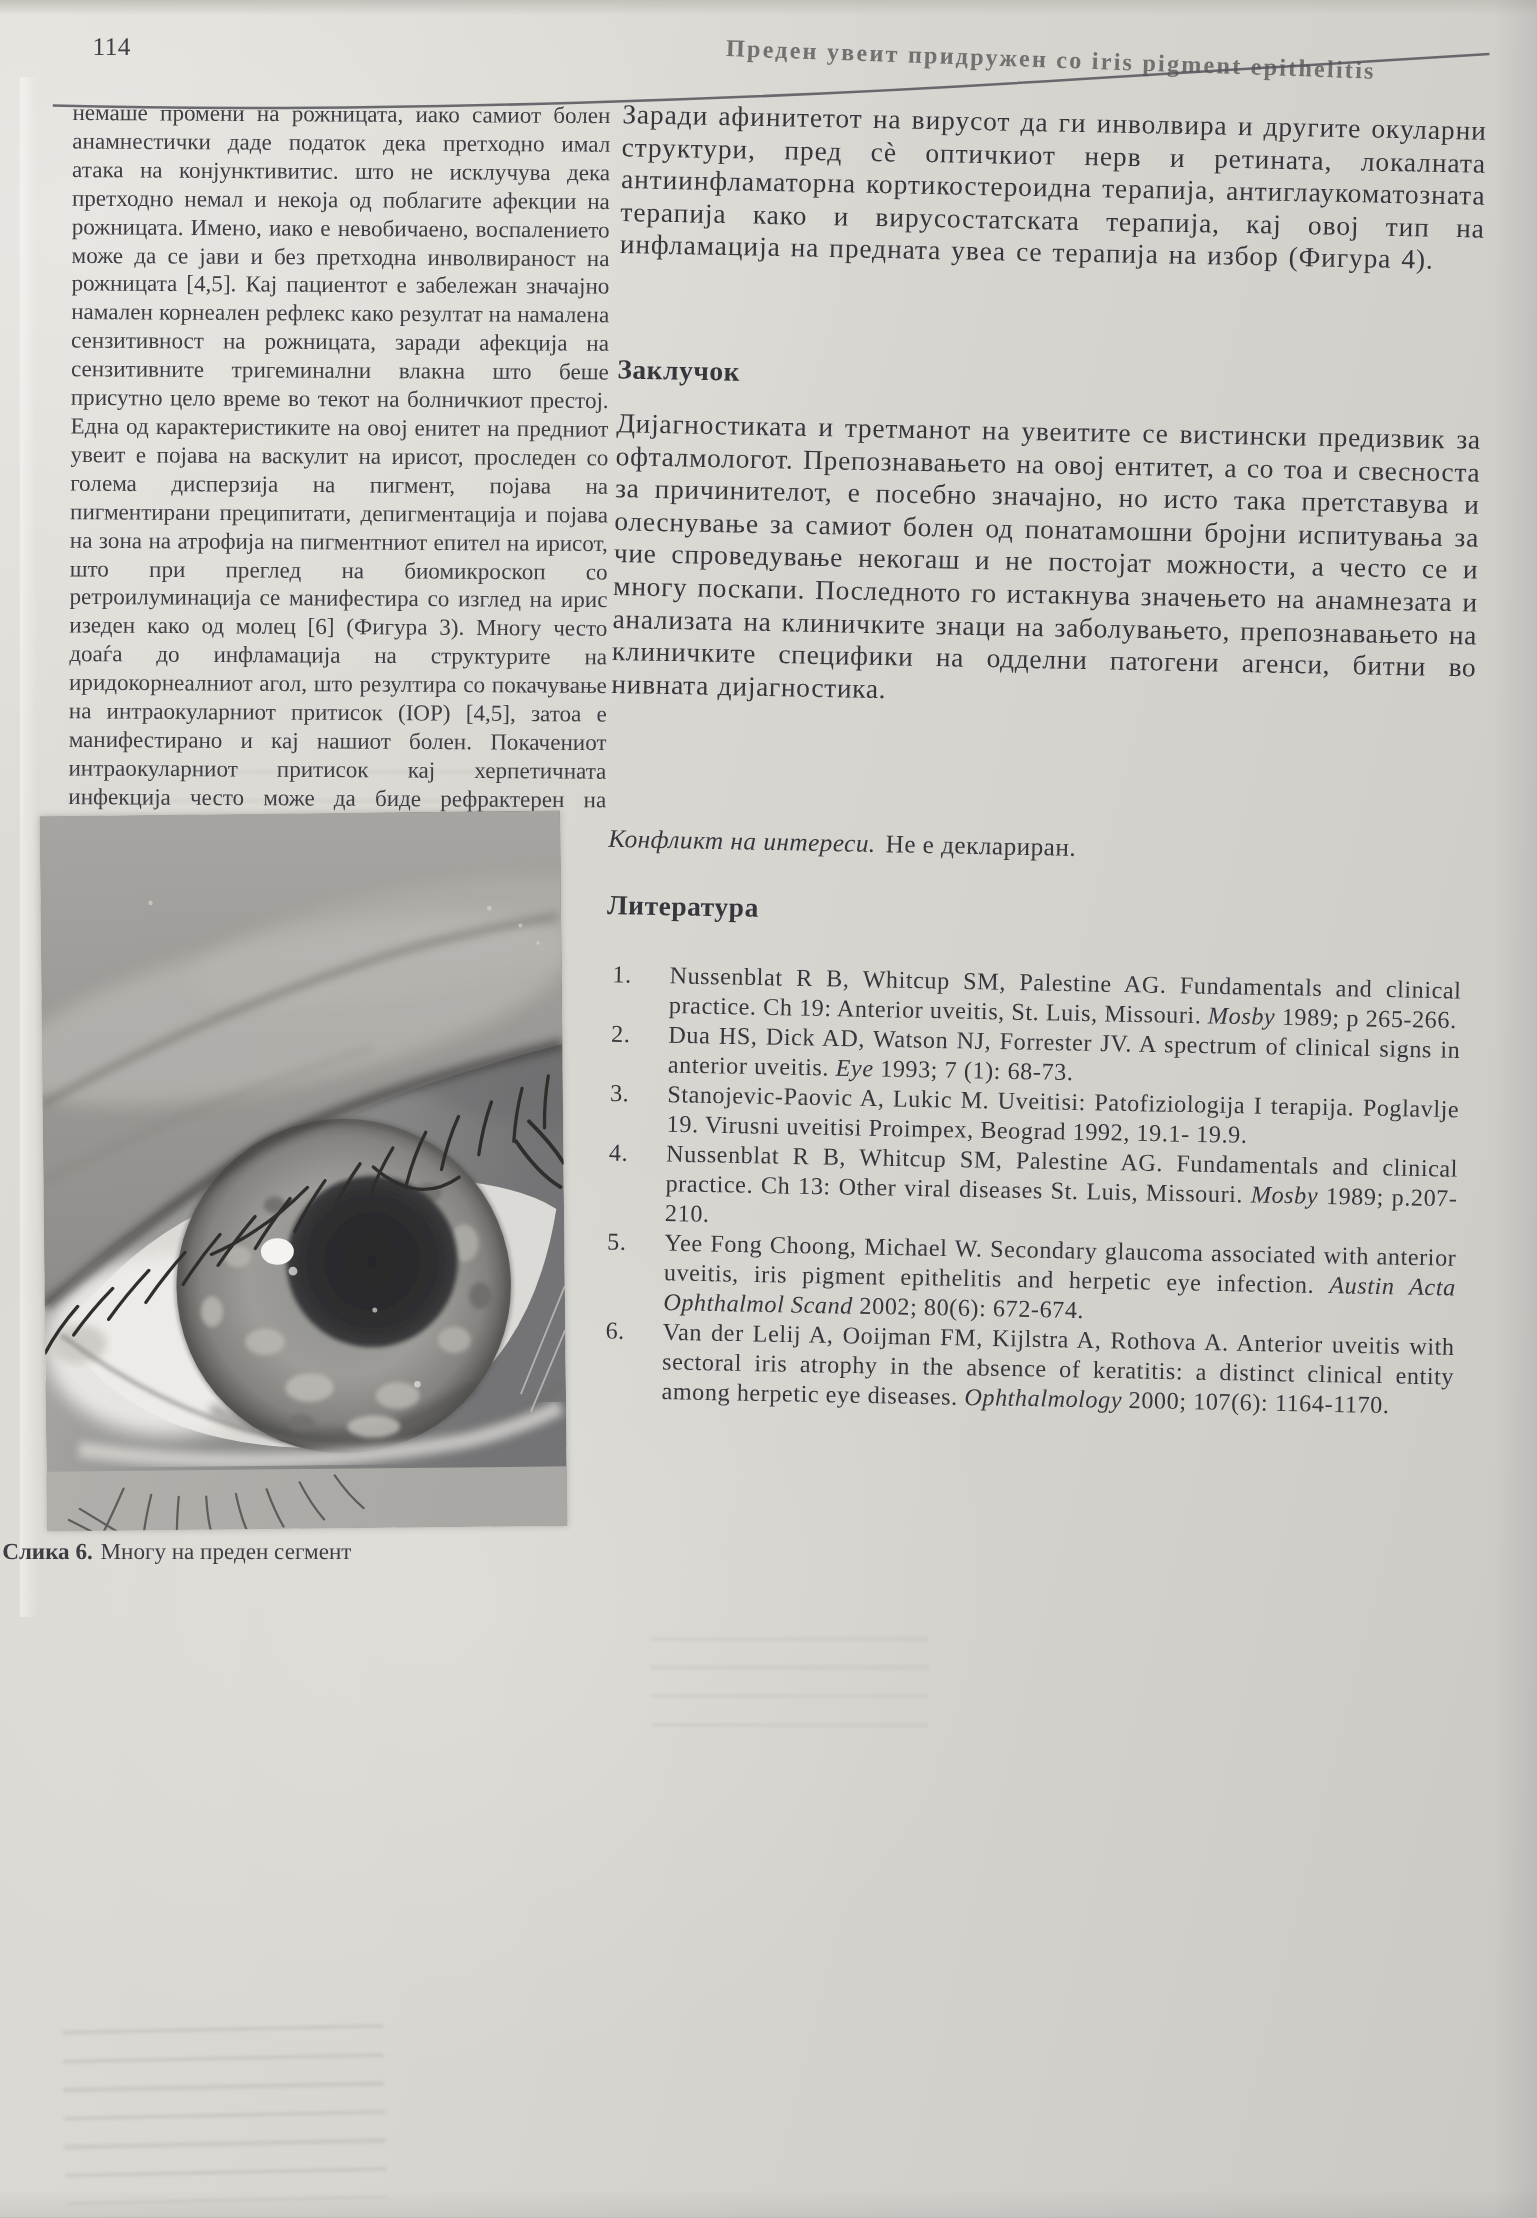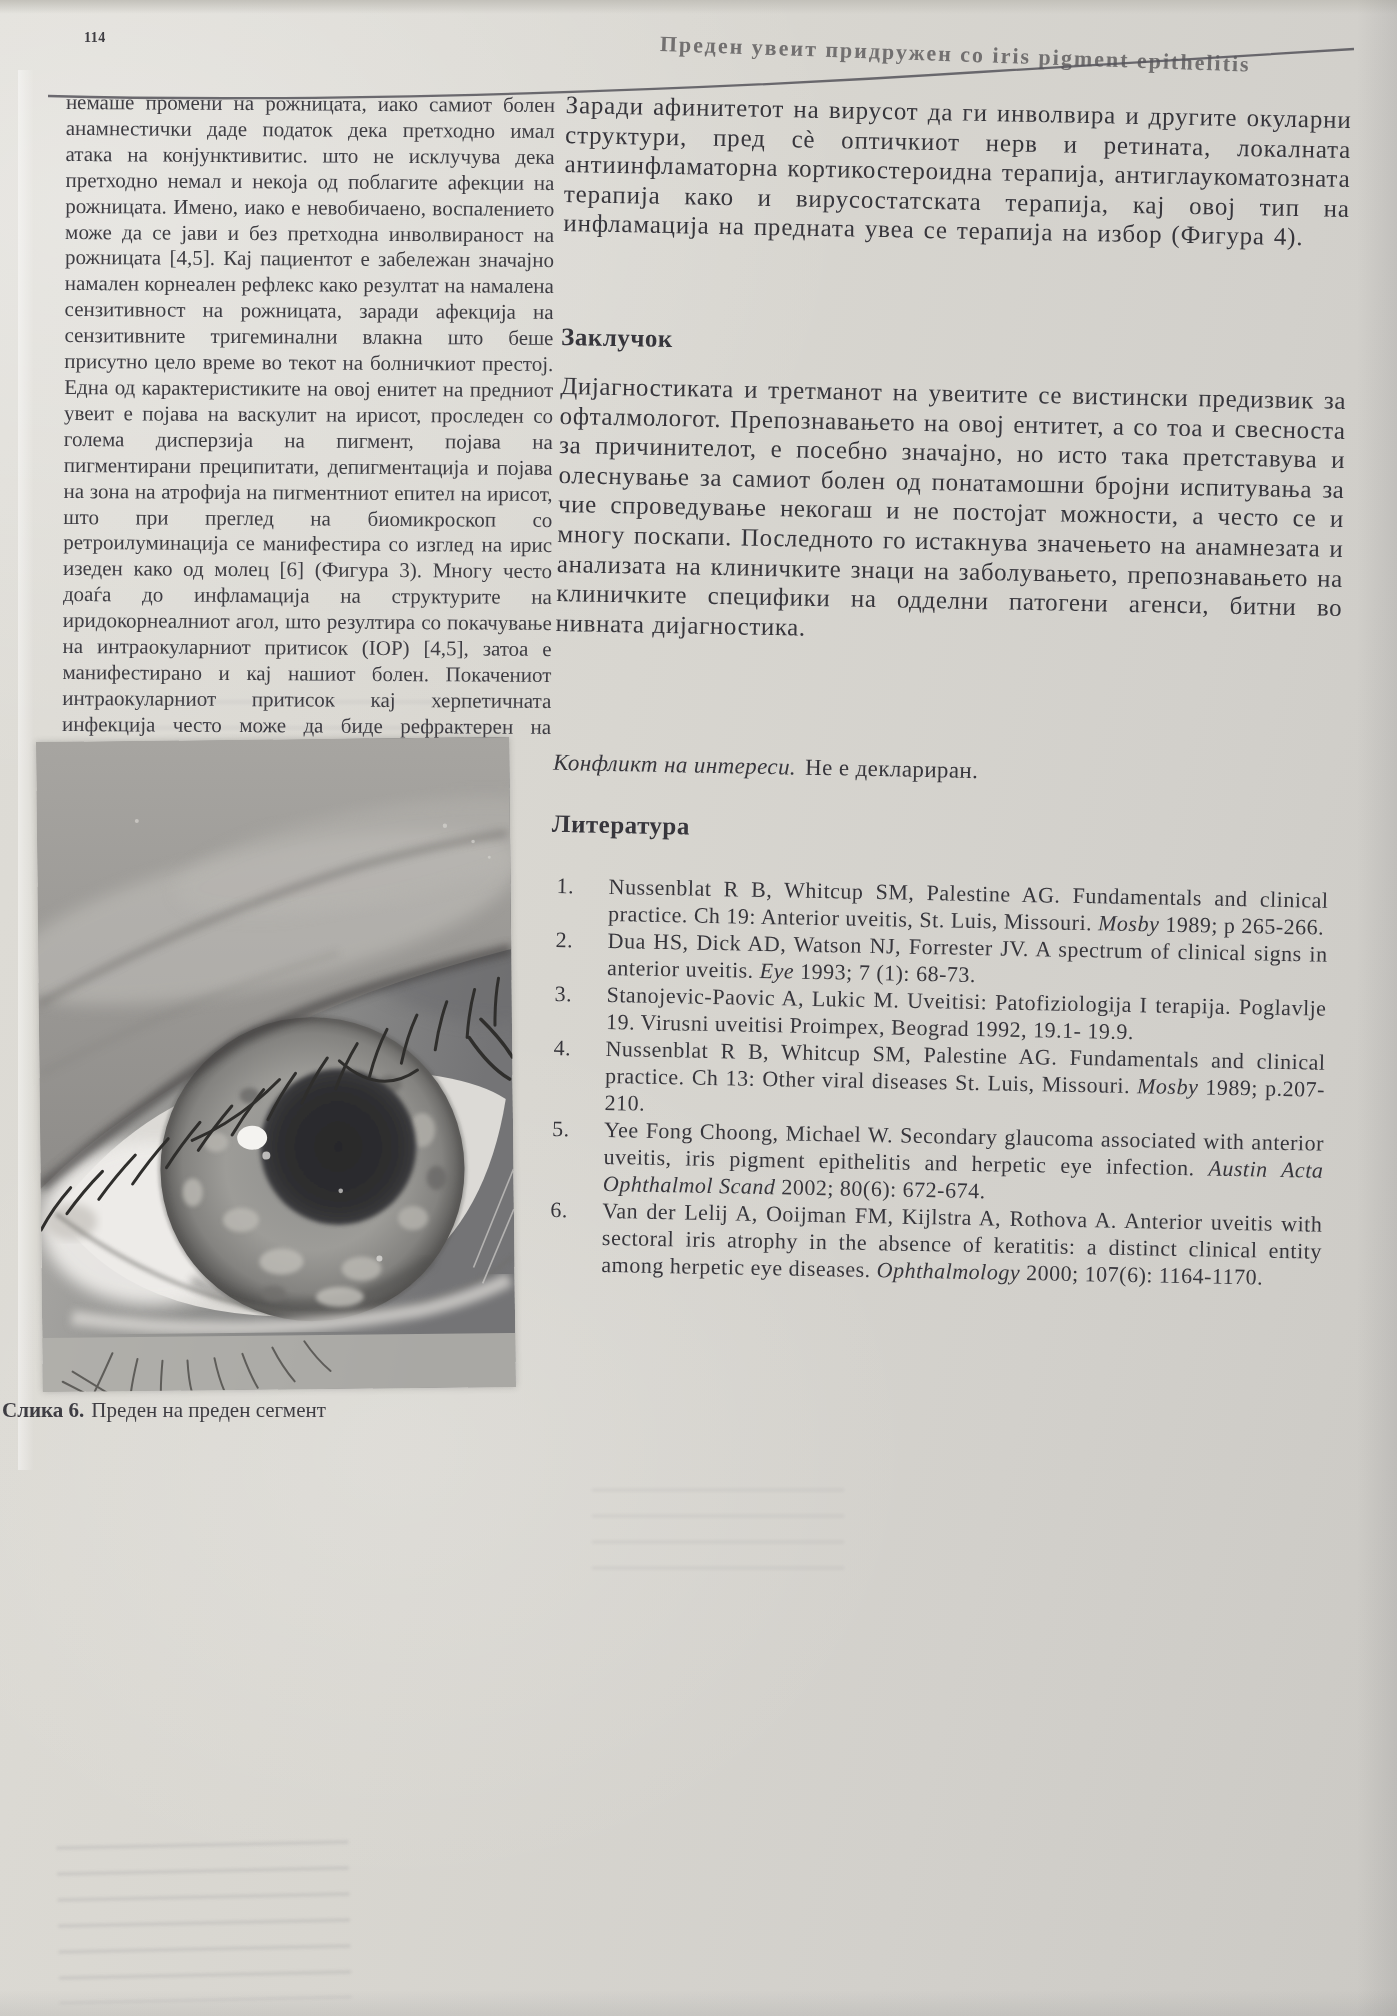--- a/index.html
+++ b/index.html
@@ -13,21 +13,21 @@
   }
   .scan-edge-top{position:absolute;top:0;left:0;right:0;height:14px;
     background:linear-gradient(to bottom,#c3c1ba,rgba(195,193,186,0));}
   .scan-edge-right{position:absolute;top:0;right:0;bottom:0;width:40px;
     background:linear-gradient(to left,rgba(85,85,92,.12),rgba(85,85,92,0));}
   .scan-edge-bottom{position:absolute;left:0;right:0;bottom:0;height:26px;
     background:linear-gradient(to top,rgba(85,85,92,.10),rgba(85,85,92,0));}
   .left-highlight{position:absolute;left:18px;top:70px;width:16px;height:1400px;
     background:linear-gradient(to right,rgba(255,255,255,.45),rgba(255,255,255,0));}
 
-  .page-number{position:absolute;left:84px;top:30px;font-size:14px;font-weight:bold;
+  .page-number{position:absolute;left:84px;top:30px;font-size:23px;font-weight:normal;
     letter-spacing:.5px;color:#3f3e43;}
   .running-title{position:absolute;left:660px;top:31px;white-space:nowrap;
     font-size:22px;font-weight:bold;letter-spacing:2px;color:#727070;
     transform:rotate(2deg);transform-origin:left center;}
   .header-rule{position:absolute;left:0;top:0;width:1397px;height:130px;pointer-events:none;}
 
   .col-left{position:absolute;left:66px;top:90px;width:489px;height:652px;overflow:hidden;
     font-size:21px;line-height:25.9px;text-align:justify;color:#3e3d43;
     transform:rotate(.35deg);transform-origin:0 0;}
 
@@ -207,21 +207,21 @@
       <g fill="#d5d3cf" opacity=".7">
         <circle cx="408" cy="88" r="2.2"></circle>
           <circle cx="436" cy="104" r="1.8"></circle>
         <circle cx="452" cy="120" r="1.5"></circle>
           <circle cx="100" cy="80" r="2"></circle>
       </g>
     </svg>
   </div>
 
   <div class="caption">
-    <span class="cap-label">Слика 6.</span><span class="cap-text">Преден на преден сегмент</span>
+    <span class="cap-label">Слика 6.</span><span class="cap-text">Многу на преден сегмент</span>
   </div>
 
   <div class="col-right">
     <div class="r-para1">Заради афинитетот на вирусот да ги инволвира и другите окуларни структури, пред сè оптичкиот нерв и ретината, локалната антиинфламаторна кортикостероидна терапија, антиглаукоматозната терапија како и вирусостатската терапија, кај овој тип на инфламација на предната увеа се терапија на избор (Фигура 4).</div>
     <h2 class="r-h-conclusion">Заклучок</h2>
     <div class="r-conclusion">Дијагностиката и третманот на увеитите се вистински предизвик за офталмологот. Препознавањето на овој ентитет, а со тоа и свесноста за причинителот, е посебно значајно, но исто така претставува и олеснување за самиот болен од понатамошни бројни испитувања за чие спроведување некогаш и не постојат можности, а често се и многу поскапи. Последното го истакнува значењето на анамнезата и анализата на клиничките знаци на заболувањето, препознавањето на клиничките специфики на одделни патогени агенси, битни во нивната дијагностика.</div>
     <div class="r-conflict">
       <em>Конфликт на интереси.</em><span class="rest">Не е деклариран.</span>
     </div>
     <h2 class="r-h-lit">Литература</h2>

